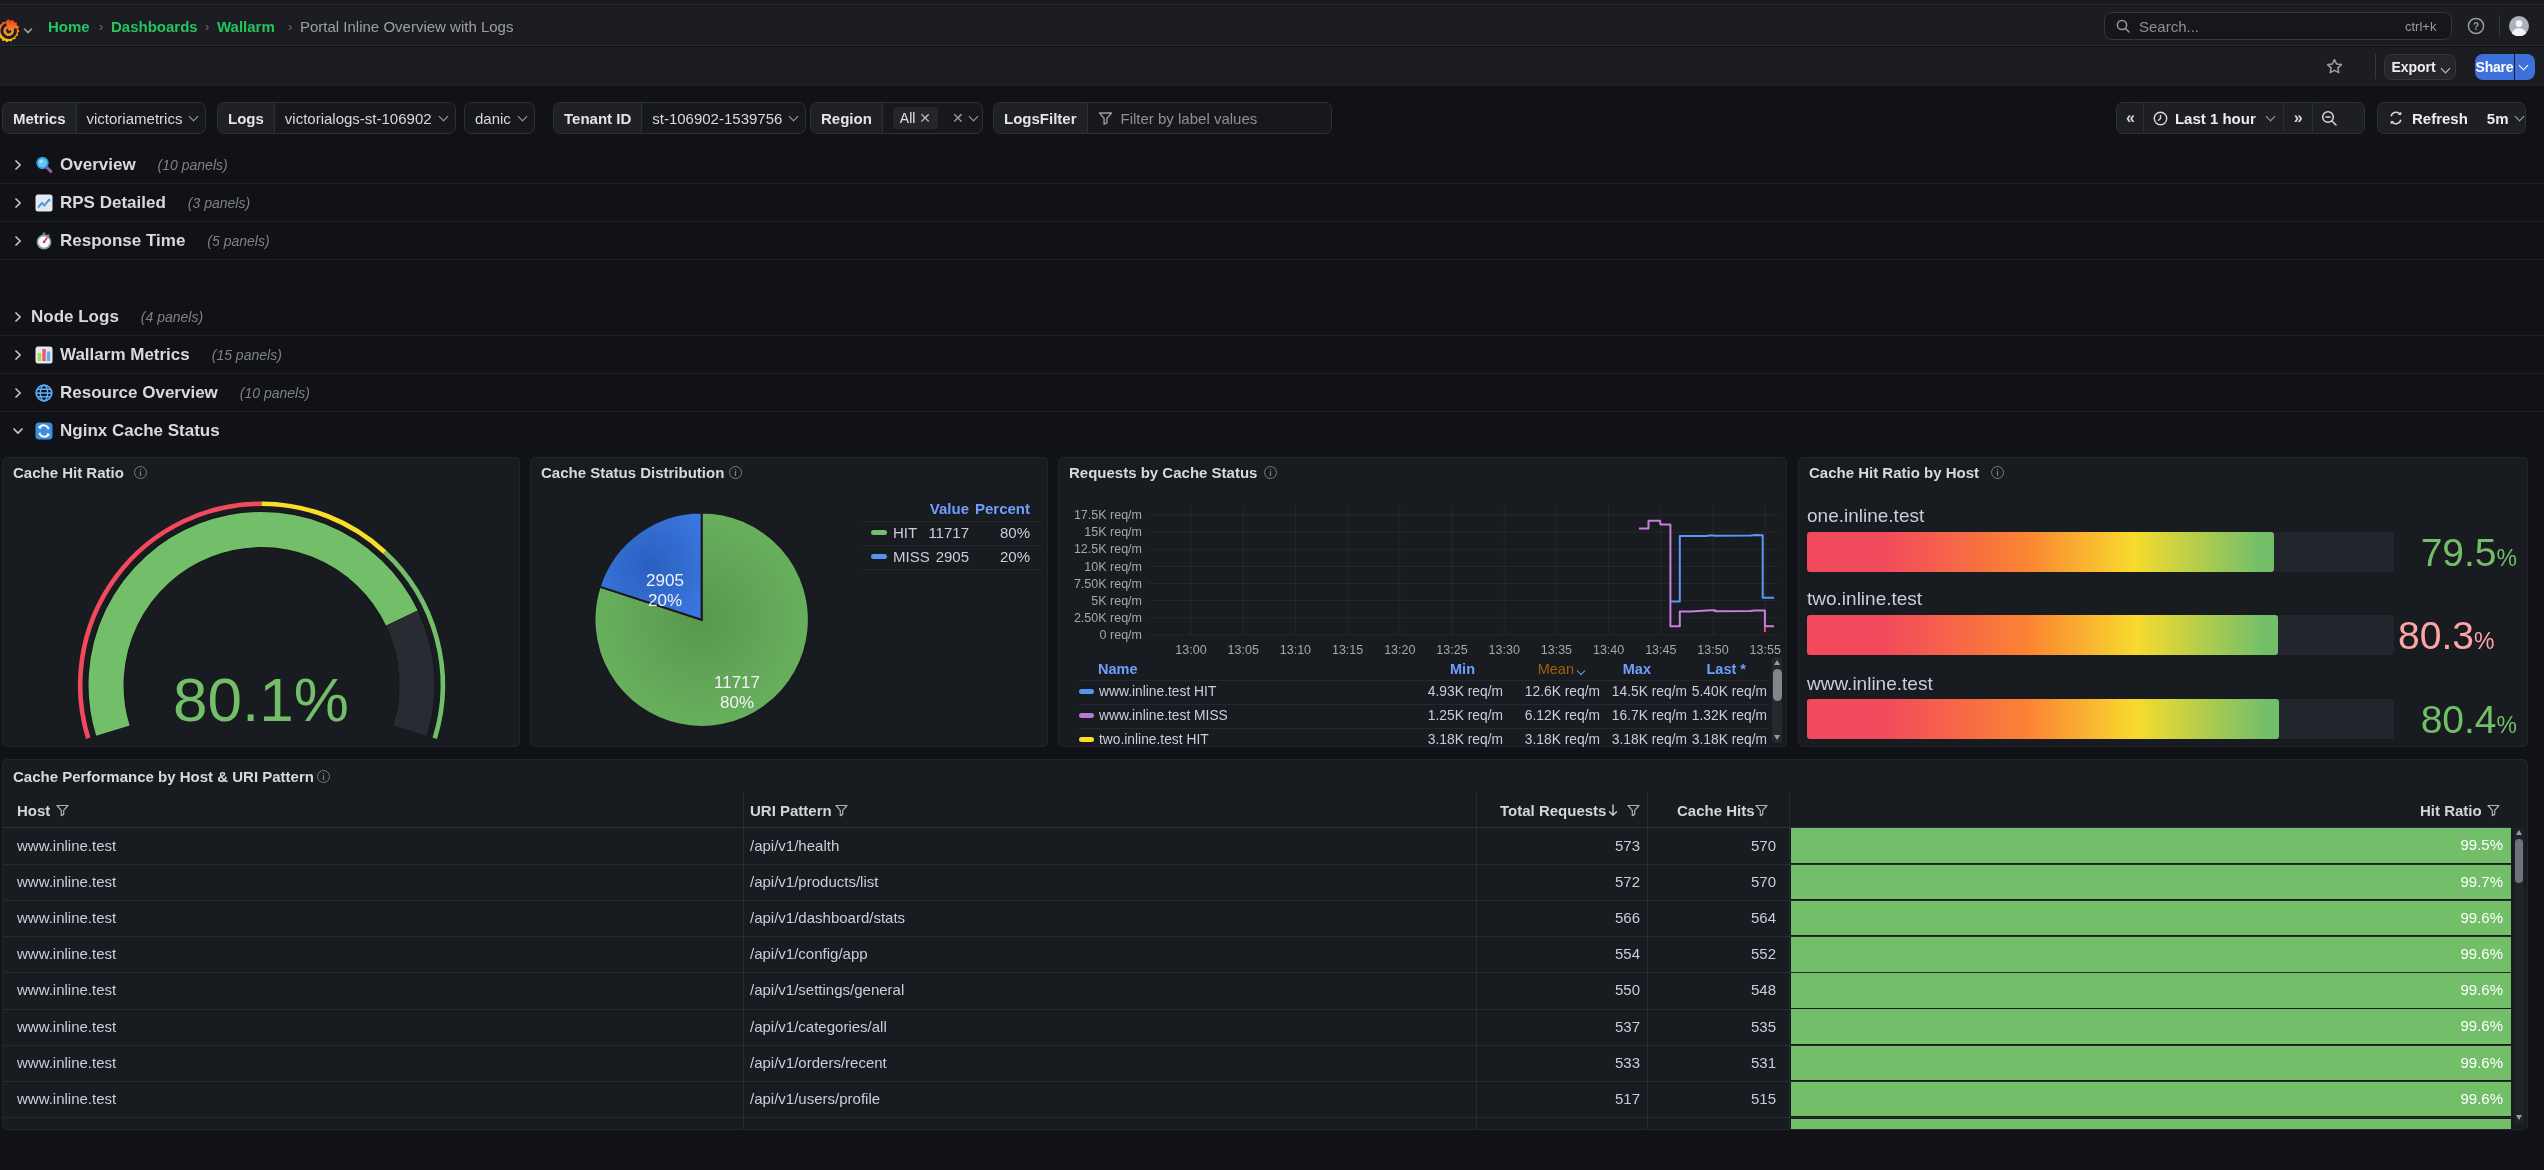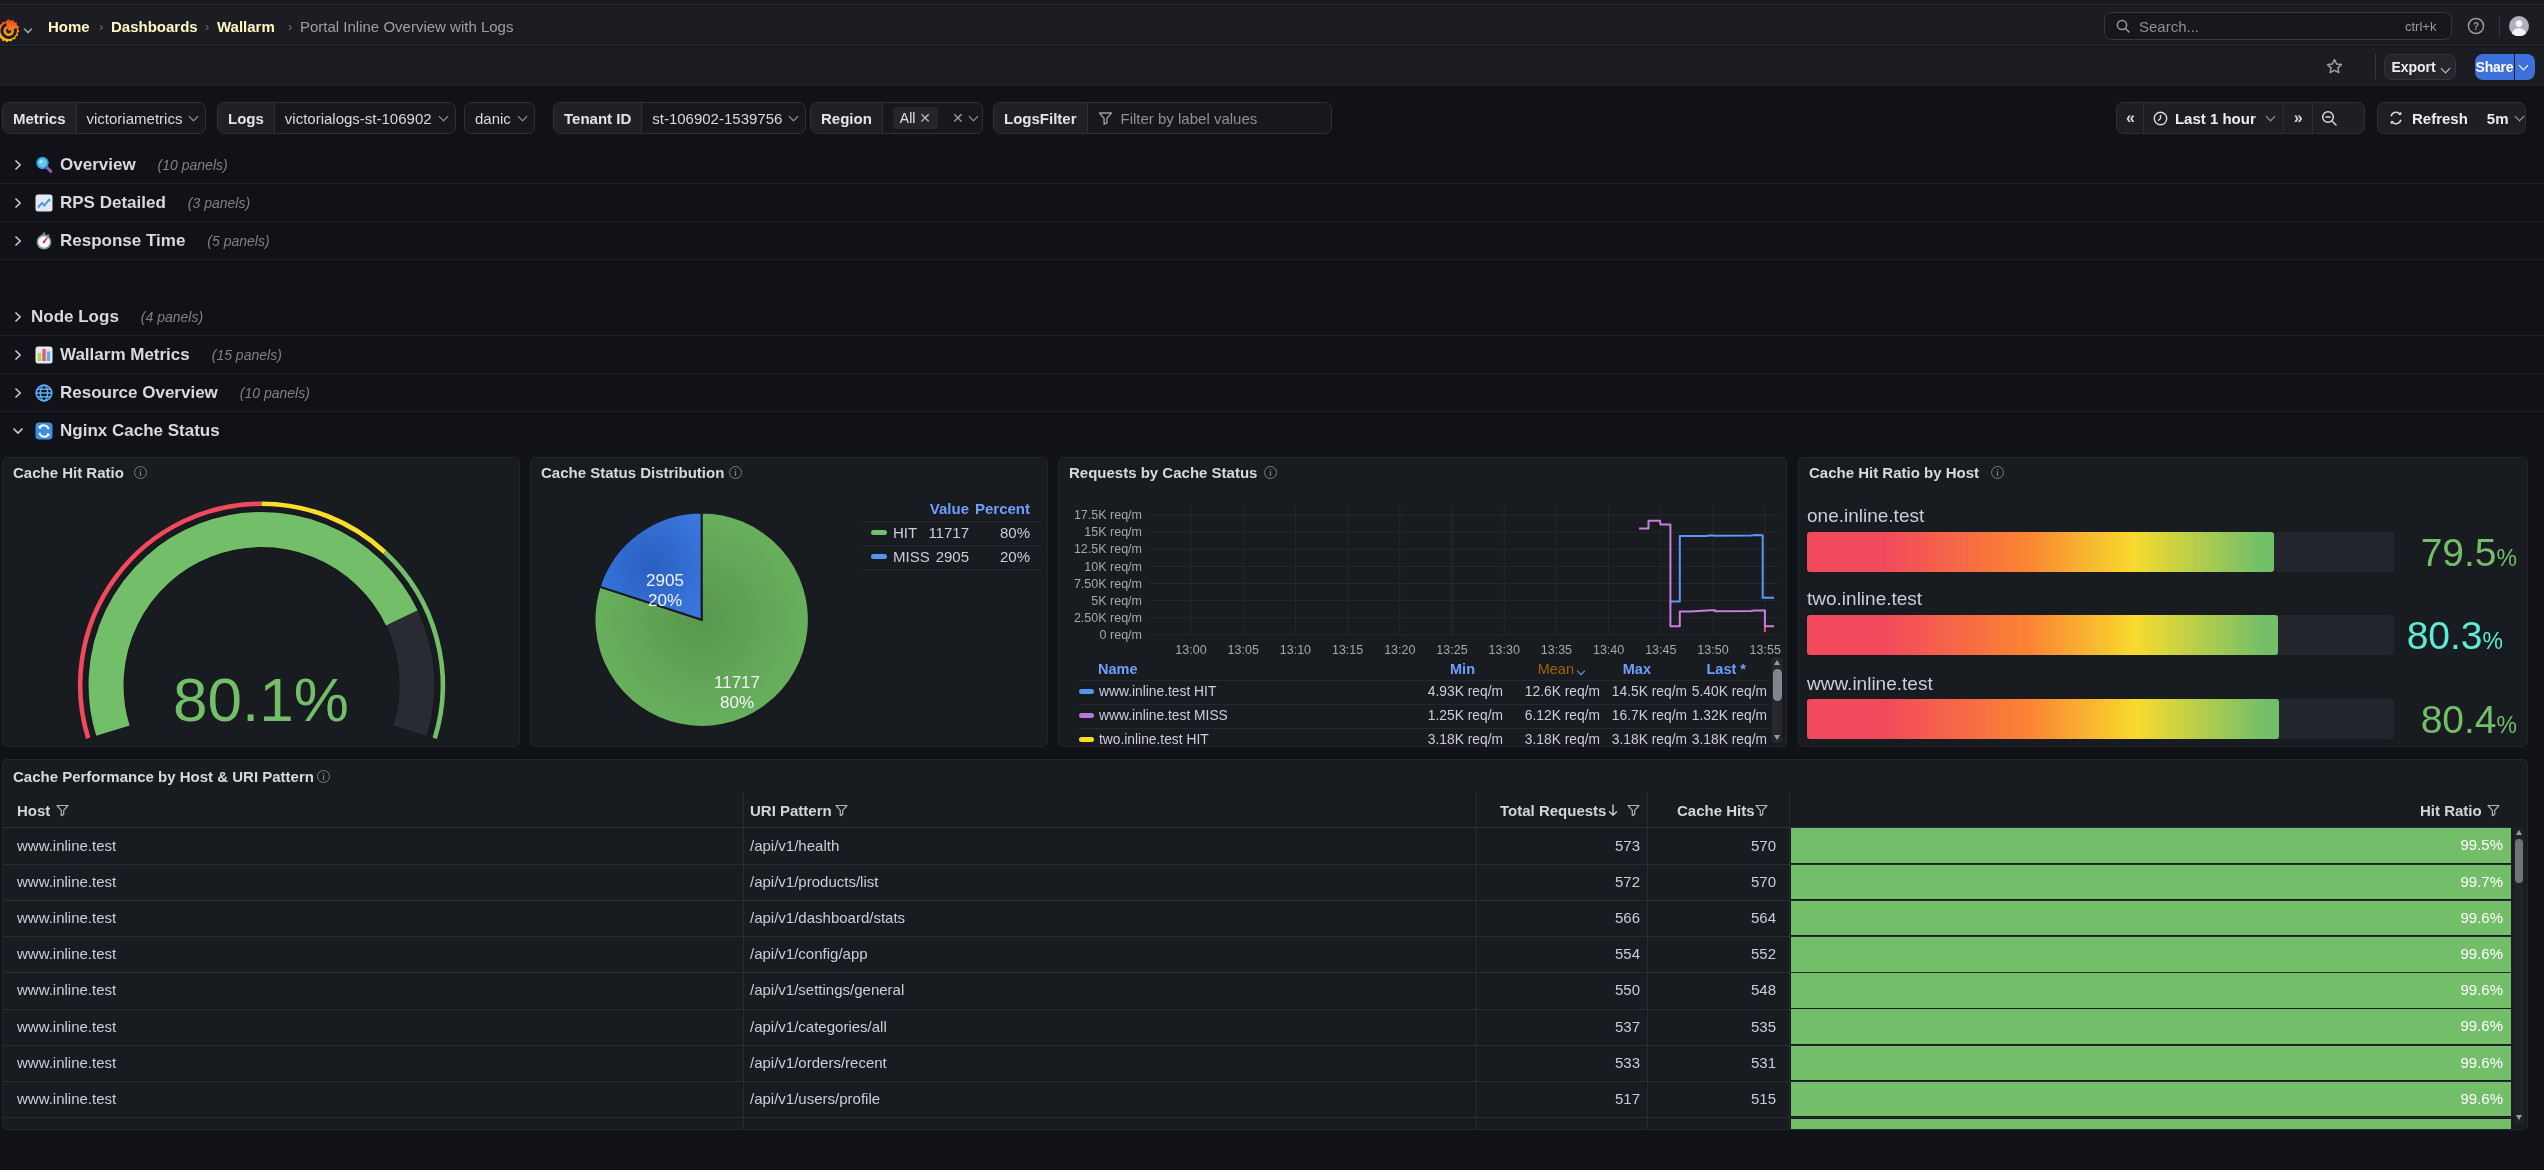--- a/index.html
+++ b/index.html
@@ -6,21 +6,21 @@
 html,body { width:2544px; height:1170px; background:#111217; overflow:hidden;
   font-family:"Liberation Sans", sans-serif; color:#ccccdc; }
 .abs { position:absolute; }
 #page { position:relative; width:2544px; height:1170px; }
 
 
 #topstrip { position:absolute; left:0; top:0; width:2544px; height:5px; background:#18191d; border-bottom:1px solid #2a2b30; }
 #nav { position:absolute; left:0; top:6px; width:2544px; height:40px; background:#1b1d22; border-bottom:1px solid #26272c; }
 #toolbar { position:absolute; left:0; top:47px; width:2544px; height:39px; background:#1b1d22; border-bottom:1px solid #202126; }
 
-.crumb { font-size:15px; color:#fef9c3; font-weight:700; }
+.crumb { font-size:15px; color:#22c55e; font-weight:700; }
 .crumb.dim { color:#9d9fa6; font-weight:400; }
 .csep { color:#6e7076; font-size:13px; }
 
 #searchbox { position:absolute; left:2104px; top:6px; width:348px; height:28px; border:1px solid #35373e; border-radius:8px; background:#16171c; color:#8d8f96; font-size:15px; }
 
 .btn-export { position:absolute; left:2384px; top:6.5px; width:72px; height:26px; background:#24262b; border:1px solid #34363c; border-radius:8px; color:#eceded; font-size:14px; font-weight:700; text-align:center; line-height:24px; }
 .btn-share { position:absolute; left:2475px; top:6.5px; width:39px; height:26px; background:#3d71d9; border-radius:8px 0 0 8px; color:#fff; font-size:14px; font-weight:700; text-align:center; line-height:26px; letter-spacing:-0.2px; }
 .btn-share-caret { position:absolute; left:2515px; top:6.5px; width:20px; height:26px; background:#3d71d9; border-radius:0 8px 8px 0; }
 
 
@@ -395,21 +395,21 @@
     <div class="pinfo" style="left:192px">i</div>
     <div class="abs" style="left:8px;top:47px;font-size:19px;color:#ccccdc">one.inline.test</div>
     <div class="abs" style="left:8px;top:73.5px;width:587px;height:40px;background:#22252b;border-radius:3px">
       <div style="width:79.5%;height:100%;border-radius:3px;background:linear-gradient(90deg,#f2495c 0%,#f2495c 16%,#fb8433 47%,#f7db2e 70%,#73bf69 97%)"></div>
     </div>
     <div class="abs" style="right:10px;top:73px;width:120px;text-align:right;font-size:39px;color:#73bf69">79.5<span style="font-size:23px">%</span></div>
     <div class="abs" style="left:8px;top:130px;font-size:19px;color:#ccccdc">two.inline.test</div>
     <div class="abs" style="left:8px;top:156.5px;width:587px;height:40px;background:#22252b;border-radius:3px">
       <div style="width:80.3%;height:100%;border-radius:3px;background:linear-gradient(90deg,#f2495c 0%,#f2495c 16%,#fb8433 47%,#f7db2e 70%,#73bf69 97%)"></div>
     </div>
-    <div class="abs" style="right:24px;top:156px;width:120px;text-align:right;font-size:39px;color:#5eead4">80.3<span style="font-size:23px">%</span></div>
+    <div class="abs" style="right:9px;top:156px;width:120px;font-size:39px;color:#fca5a5">80.3<span style="font-size:23px">%</span></div>
     <div class="abs" style="left:8px;top:214.5px;font-size:19px;color:#ccccdc">www.inline.test</div>
     <div class="abs" style="left:8px;top:241px;width:587px;height:40px;background:#22252b;border-radius:3px">
       <div style="width:80.4%;height:100%;border-radius:3px;background:linear-gradient(90deg,#f2495c 0%,#f2495c 16%,#fb8433 47%,#f7db2e 70%,#73bf69 97%)"></div>
     </div>
     <div class="abs" style="right:10px;top:240px;width:120px;text-align:right;font-size:39px;color:#73bf69">80.4<span style="font-size:23px">%</span></div>
   </div>
 
   <div class="panel" style="left:2px;top:759px;width:2526px;height:371px;overflow:hidden">
     <div class="ptitle" style="top:8px">Cache Performance by Host &amp; URI Pattern</div>
     <div class="pinfo" style="left:314px;top:10px">i</div>

